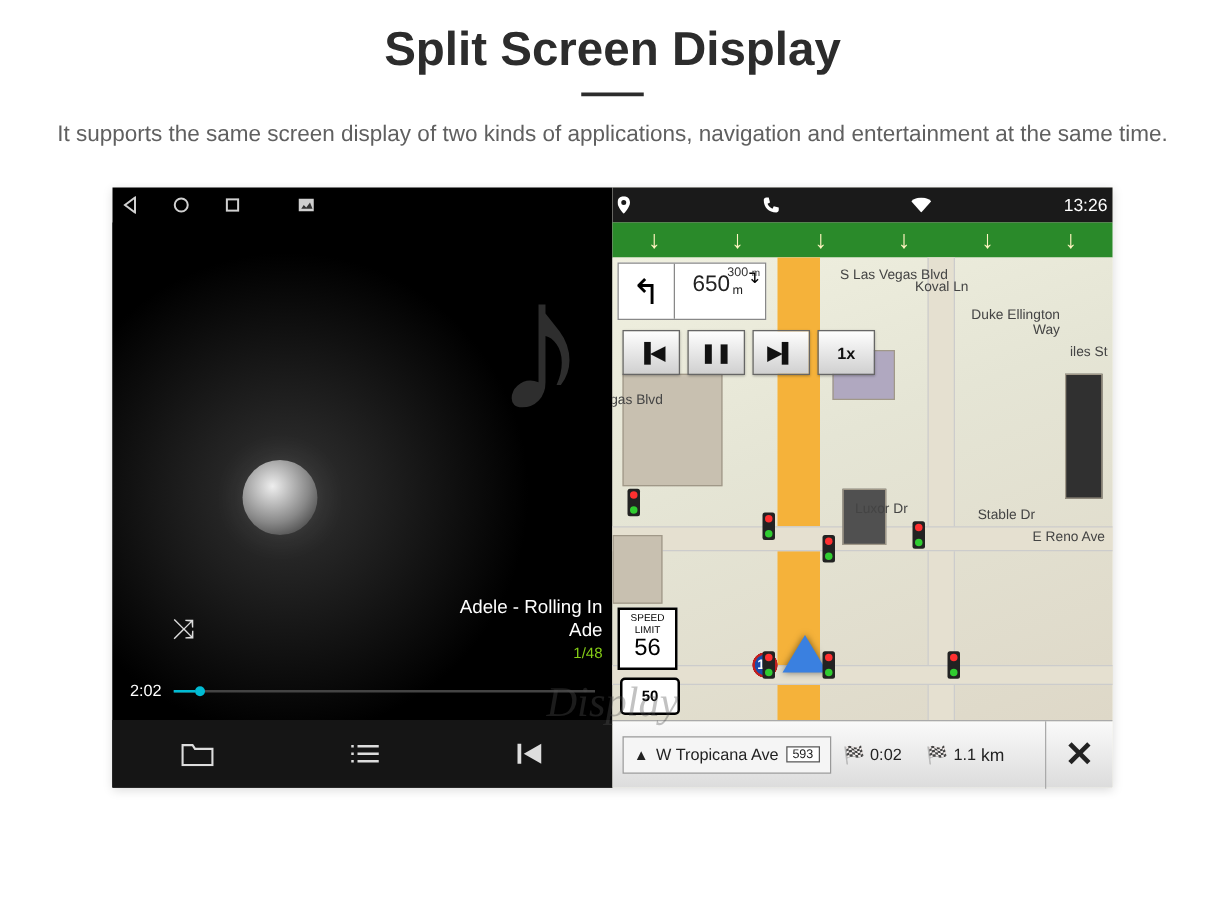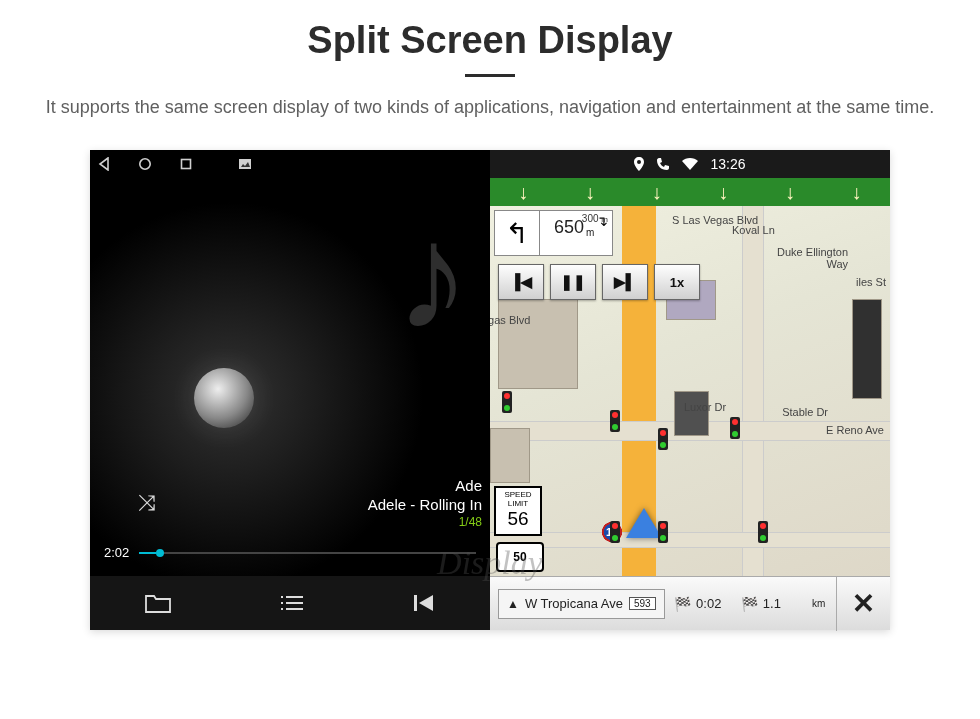--- a/index.html
+++ b/index.html
@@ -58,22 +58,22 @@
       display: flex;
       align-items: center;
       padding: 0 8px;
       gap: 28px;
     }
     .status-bar-right {
       height: 28px;
       background: #1a1a1a;
       display: flex;
       align-items: center;
-      justify-content: center;
-      padding: 0 22px;
+      justify-content: space-between;
+      padding: 0 4px;
       gap: 12px;
       color: #fff;
       font-size: 14px;
     }
     .nav-icon {
       color: #d0d0d0;
       font-size: 14px;
     }
     .status-icon { color: #fff; font-size: 13px; }
     .album-area {
@@ -360,22 +360,22 @@
     </div>
 
     <div class="album-area">
       <div class="music-note">♪</div>
       <div class="radial-knob"></div>
     </div>
 
     <div class="track-info">
       <span class="shuffle">⤨</span>
       <div class="track-text">
+        <div>Adele - Rolling In</div>
         <div>Ade</div>
-        <div>Adele - Rolling In</div>
         <div class="track-counter">1/48</div>
       </div>
     </div>
 
     <div class="progress-row">
       <span>2:02</span>
       <div class="progress-track">
         <div class="progress-fill"></div>
         <div class="progress-thumb"></div>
       </div>
@@ -502,20 +502,20 @@
         <span>W Tropicana Ave</span>
         <span class="street-num">593</span>
       </div>
       <div class="eta">
         <span class="flag">🏁</span>
         <span>0:02</span>
       </div>
       <div class="eta">
         <span class="flag">🏁</span>
         <span>1.1</span>
-        <span style="font-size:10px;margin-left:27px;">km</span>
+        <span style="font-size:14px;">km</span>
       </div>
       <div class="close-x">✕</div>
     </div>
   </div>
 
   <div class="watermark">Display</div>
 </div>
 
 </body></html>

